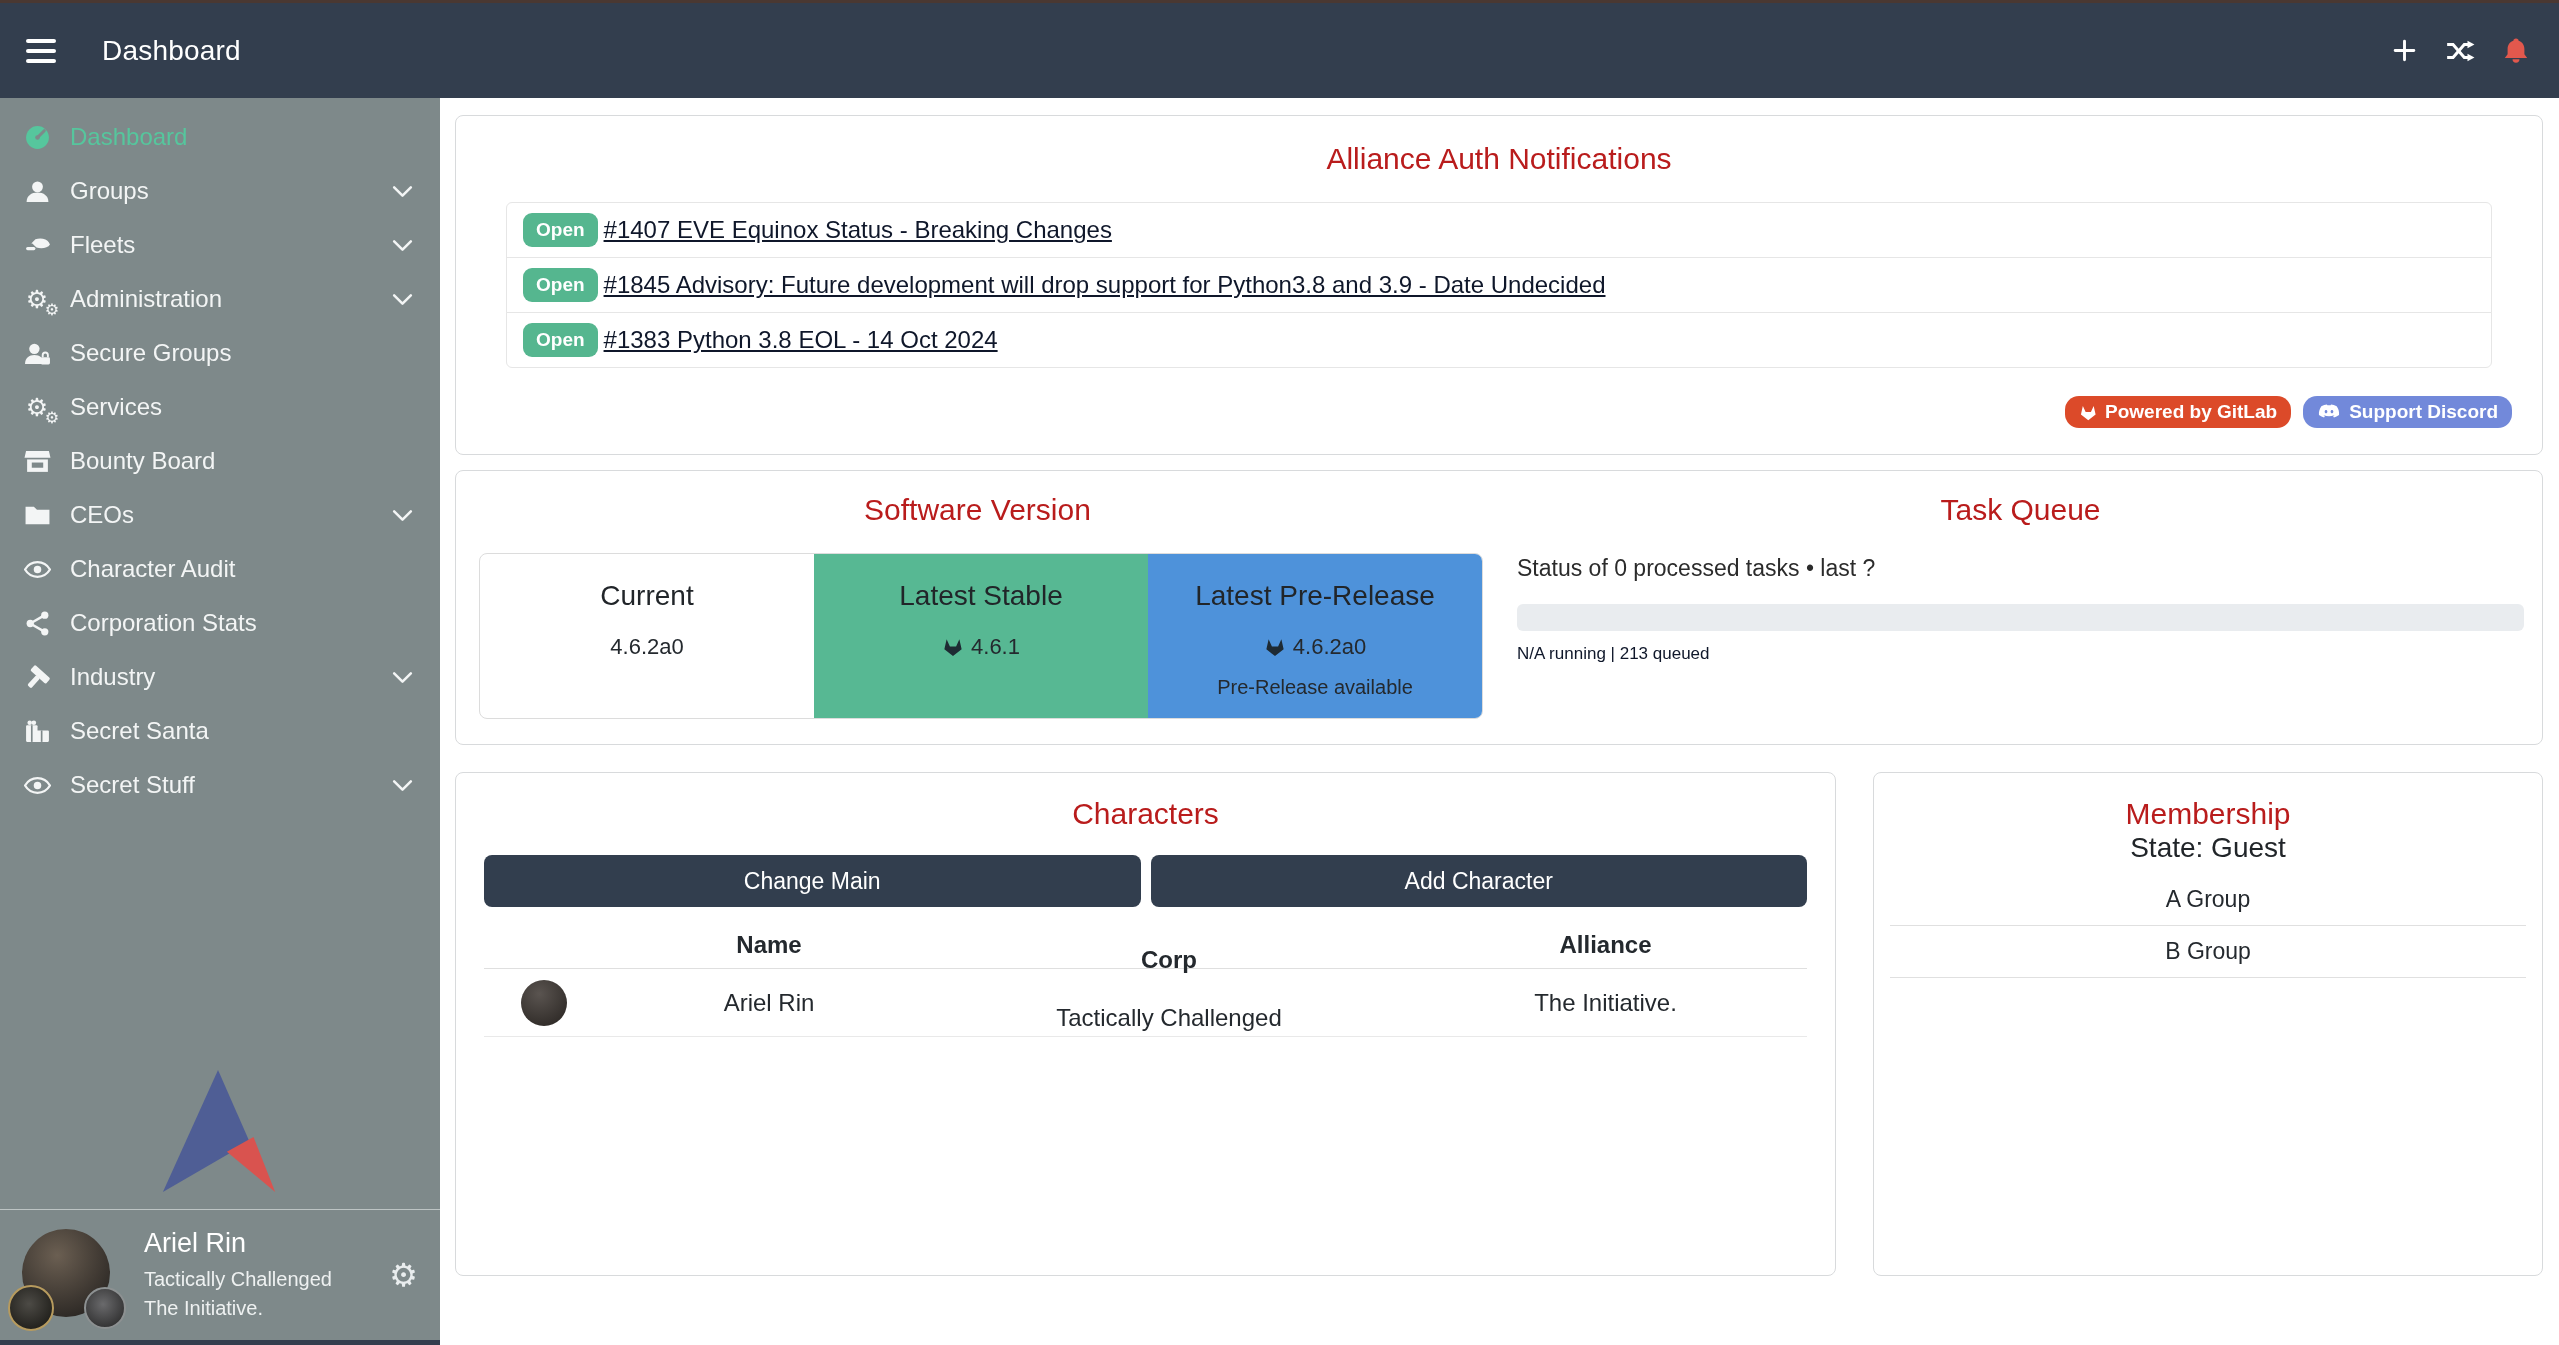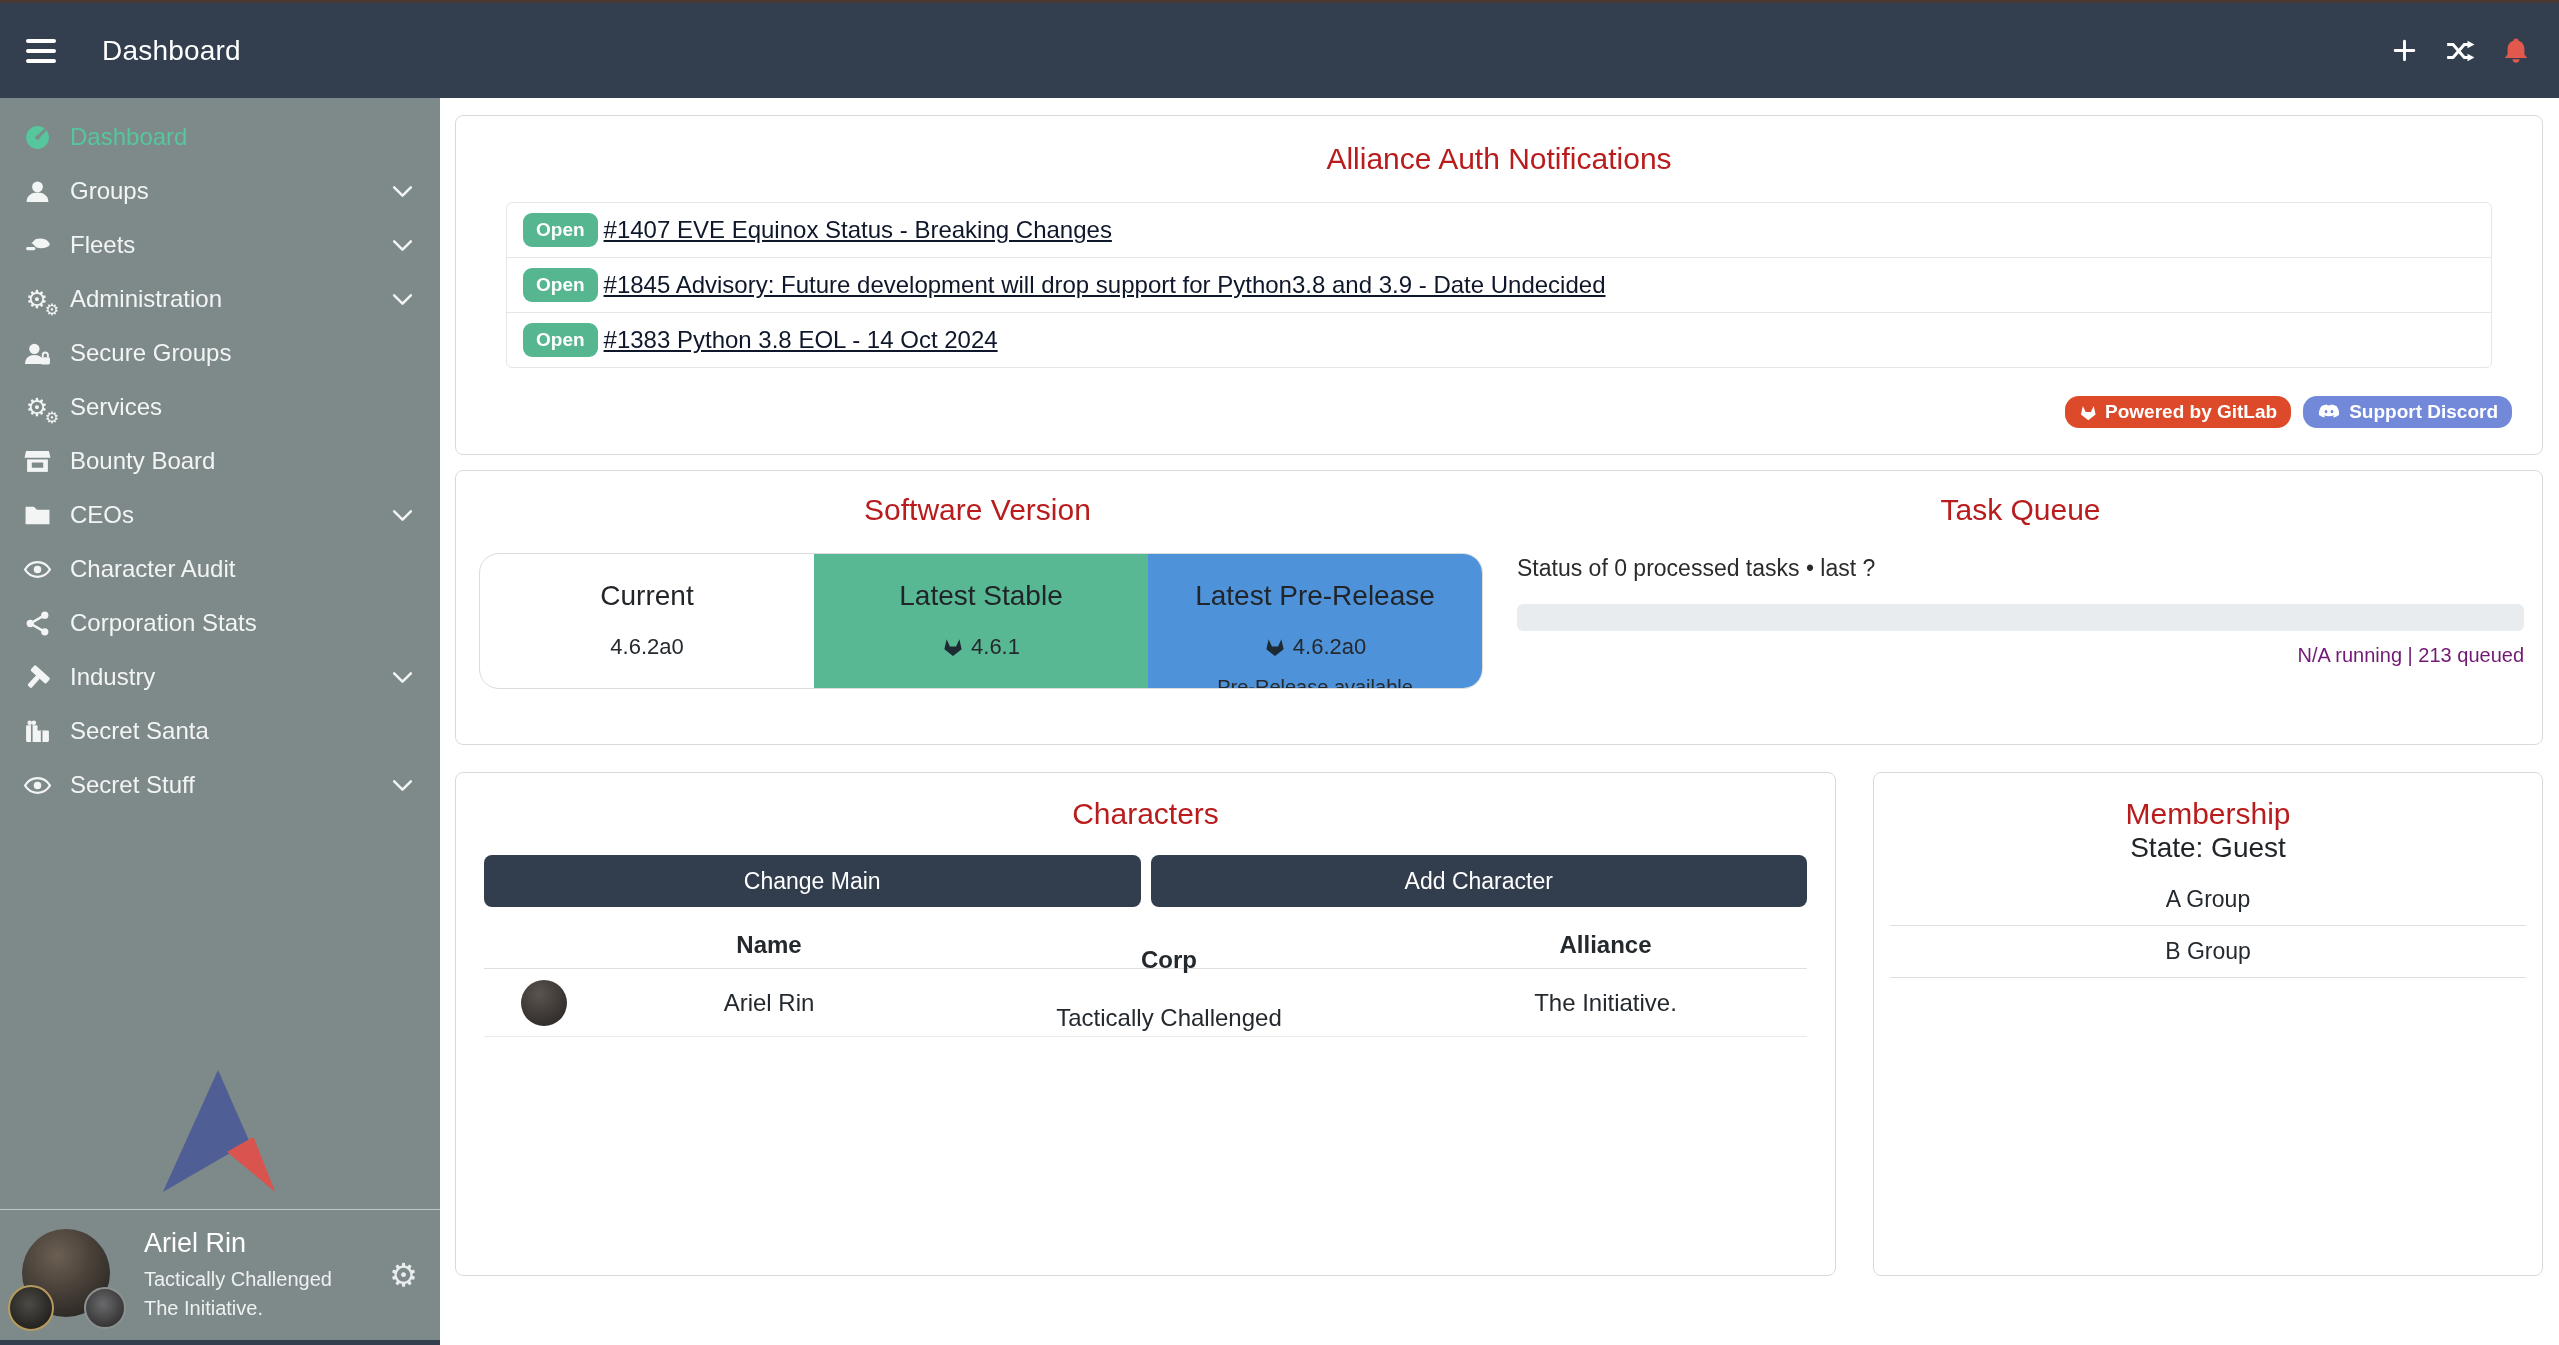--- a/index.html
+++ b/index.html
@@ -69,33 +69,33 @@
   .foot-badges { position:absolute; right:30px; bottom:26px; display:flex; gap:12px; }
   .pill { display:flex; align-items:center; gap:8px; color:#fff; font-size:19px; font-weight:bold;
           padding:5px 14px; border-radius:14px; cursor:pointer; }
   .pill.gitlab { background:#dc4a29; }
   .pill.discord { background:#7289da; }
   .pill svg { height:17px; }
 
   .p-versions { height:275px; margin-bottom:27px; display:flex; }
   .half { width:50%; }
   .half .panel-title { padding-top:22px; }
-  .ver-card { margin:26px 16px 0 23px; height:136px; border:1px solid #dcdcdc; border-radius:20px;
+  .ver-card { margin:26px 16px 0 23px; height:166px; border:1px solid #dcdcdc; border-radius:8px;
               display:flex; overflow:hidden; }
   .ver-col { width:33.34%; text-align:center; padding-top:26px; }
   .ver-col .v-head { font-size:28px; color:#212529; }
   .ver-col .v-num { font-size:22px; margin-top:22px; display:flex; align-items:center; justify-content:center; gap:7px; }
   .ver-col .v-note { font-size:20px; margin-top:16px; }
   .ver-col.stable { background:#57b893; }
   .ver-col.pre { background:#4e92da; }
   .tanuki { width:22px; height:20px; }
 
   .tq-status { font-size:23px; margin:28px 18px 0 18px; color:#2b2b2b; }
   .tq-bar { height:27px; margin:22px 18px 0 18px; background:#e9ecef; border-radius:6px; }
-  .tq-summary { font-size:20px; margin:13px 18px 0 18px; color:#701a75;text-align:right; }
+  .tq-summary { font-size:17px; margin:13px 18px 0 18px; color:#0f172a; }
 
   .row3 { display:flex; gap:37px; }
   .p-characters { width:1381px; height:504px; flex:none; }
   .p-characters .panel-title { padding-top:24px; }
   .btn-row { display:flex; gap:10px; margin:24px 28px 0 28px; }
   .btn-dark { flex:1; height:52px; background:#323e4e; border:none; border-radius:8px;
               color:#fff; font-size:23px; font-family:"Liberation Sans", sans-serif; cursor:pointer; }
   .char-table { margin:14px 28px 0 28px; }
   .char-head { display:flex; height:48px; align-items:center; font-weight:bold; font-size:24px;
                border-bottom:1px solid #dfdfdf; }

